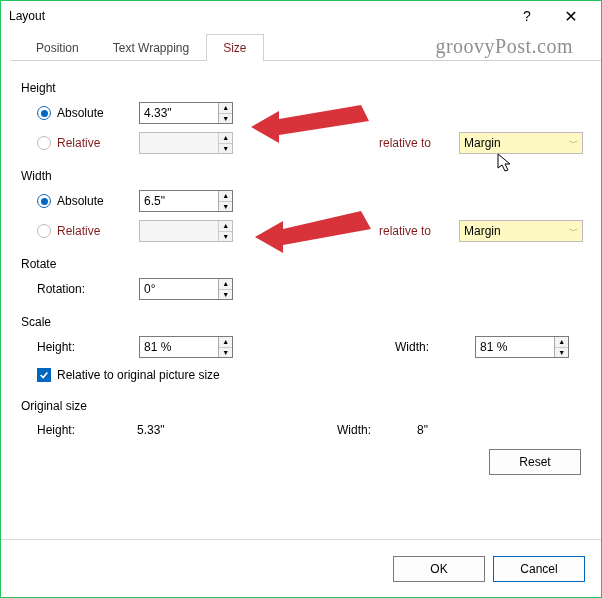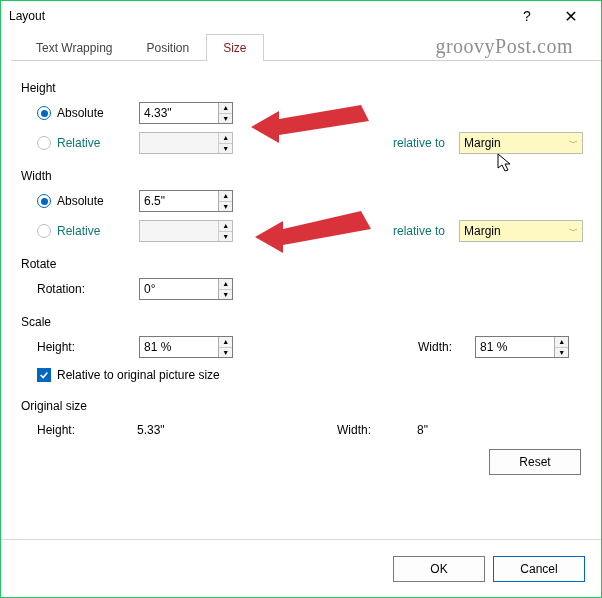--- a/index.html
+++ b/index.html
@@ -15,29 +15,29 @@
   .tab.active { background:#fff; border-color:#d0d0d0; color:#7f1d1d; }
   .content { padding:8px 18px 8px 20px; }
   .section-label { margin-top:12px; margin-bottom:4px; }
   .row { display:flex; align-items:center; height:28px; margin:2px 0; }
   .radio { width:14px; height:14px; border:1px solid #6b6b6b; border-radius:50%; display:inline-flex; align-items:center; justify-content:center; margin-right:6px; background:#fff; }
   .radio.selected { border-color:#0067c0; }
   .radio .dot { width:7px; height:7px; border-radius:50%; background:#0067c0; }
   .radio.disabled { border-color:#bcbcbc; }
   .lbl-col { width:118px; display:flex; align-items:center; padding-left:16px; }
   .lbl-col .rlabel, .lbl-col .plain { }
-  .disabled-text { color:#0f766e; }
+  .disabled-text { color:#7f1d1d; }
   .spin { display:flex; width:94px; height:22px; border:1px solid #7a7a7a; background:#fff; }
   .spin.disabled { border-color:#bcbcbc; background:#f5f5f5; }
   .spin input { border:none; width:100%; padding:2px 4px; outline:none; font-size:12px; background:transparent; }
   .spin .arrows { width:16px; display:flex; flex-direction:column; border-left:1px solid #aaa; }
   .spin.disabled .arrows { border-left-color:#ccc; }
   .spin .arrow { flex:1; display:flex; align-items:center; justify-content:center; font-size:7px; line-height:1; cursor:default; background:#f3f3f3; }
   .spin .arrow:first-child { border-bottom:1px solid #ccc; }
-  .rel-label { width:80px; text-align:center; }
+  .rel-label { width:80px; text-align:left; }
   .select { display:flex; align-items:center; width:124px; height:22px; border:1px solid #7a7a7a; background:#fff; padding:0 4px; position:relative; }
   .select.disabled { border-color:#bcbcbc; background:#fef9c3; color:#8c8c8c; }
   .select .sel-text { flex:1; }
   .select .caret { font-size:9px; color:#444; }
   .chk-row { display:flex; align-items:center; height:24px; padding-left:16px; }
   .chk { width:14px; height:14px; background:#0067c0; display:inline-flex; align-items:center; justify-content:center; margin-right:6px; }
   .chk svg { width:10px; height:10px; }
   .og-row { display:flex; align-items:center; height:26px; }
   .og-lbl1 { width:116px; padding-left:16px; }
   .og-val1 { width:200px; }
@@ -56,22 +56,22 @@
 <div class="dialog">
   <div class="titlebar">
     <span class="title">Layout</span>
     <span class="btn">?</span>
     <span class="btn close">✕</span>
   </div>
 
   <div class="watermark">groovyPost.com</div>
 
   <div class="tabs">
+    <div class="tab">Position</div>
     <div class="tab">Text Wrapping</div>
-    <div class="tab">Position</div>
     <div class="tab active">Size</div>
   </div>
 
   <div class="content">
 
     <div class="section-label">Height</div>
     <div class="row">
       <div class="lbl-col">
         <span class="radio selected">
             <span class="dot"></span>

